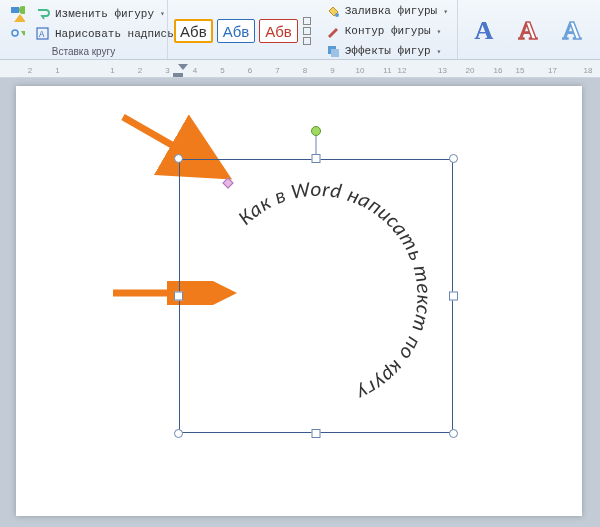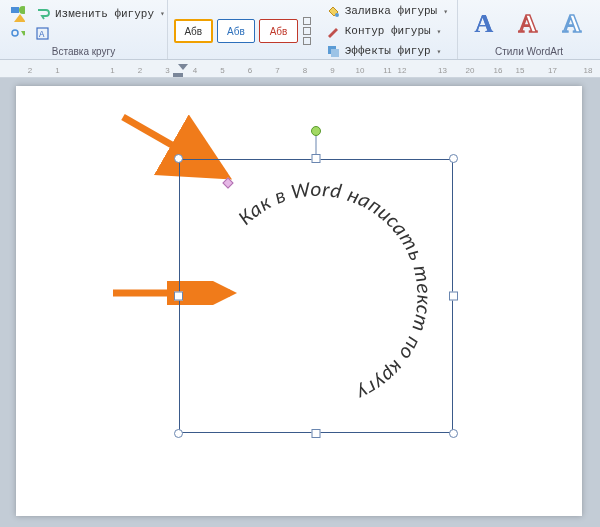--- a/index.html
+++ b/index.html
@@ -58,21 +58,21 @@
     width: 16px; height: 16px;
     display: inline-flex; align-items: center; justify-content: center;
   }
   .dd { color:#666; font-size:8px; margin-left:2px; }
   .style-box {
     width: 40px; height: 24px;
     background: #fff;
     border: 1px solid #9aa6b6;
     border-radius: 2px;
     display: flex; align-items: center; justify-content: center;
-    font-size: 10px;
+    font-size: 15px;
     color: #333;
   }
   .style-box.sel { border: 2px solid #f0a000; }
   .style-box.blue { color: #2c6fbb; border-color:#2c6fbb; }
   .style-box.red  { color: #c0392b; border-color:#c0392b; }
   .wordart {
     width: 40px; height: 34px;
     display: flex; align-items:center; justify-content:center;
     font-family: Georgia, serif;
     font-size: 26px; font-weight: bold;
@@ -194,20 +194,21 @@
           <span>Изменить фигуру</span>
           <span class="dd">▾</span>
         </div>
         <div class="small-btn">
           <span class="glyph">
             <svg width="16" height="16">
                 <rect x="2" y="2" width="11" height="11" fill="none" stroke="#4472c4" stroke-width="1.2"></rect>
                 <text x="4" y="11" font-size="9" fill="#4472c4">A</text>
               </svg>
           </span>
+          <span>Нарисовать надпись</span>
         </div>
       </div>
     </div>
     <div class="title">Вставка кругу</div>
   </div>
 
   <div class="ribbon-group" style="width:290px">
     <div class="content">
       <div class="style-box sel">Абв</div>
       <div class="style-box blue">Абв</div>
@@ -251,21 +252,20 @@
     </div>
     <div class="title">Стили фигур</div>
   </div>
 
   <div class="ribbon-group" style="flex:1;border-right:none">
     <div class="content">
       <div class="wordart wa1">A</div>
       <div class="wordart wa2">A</div>
       <div class="wordart wa3">A</div>
     </div>
-    <div class="title">Стили WordArt</div>
   </div>
 </div>
 
 <div class="ruler">
   <div class="indent"></div>
   <div class="indent2"></div>
 <span class="tick" style="left: 30px;">2</span>
     <span class="tick" style="left: 57.5px;">1</span>
     <span class="tick" style="left: 85px;"></span>
     <span class="tick" style="left: 112.5px;">1</span>

